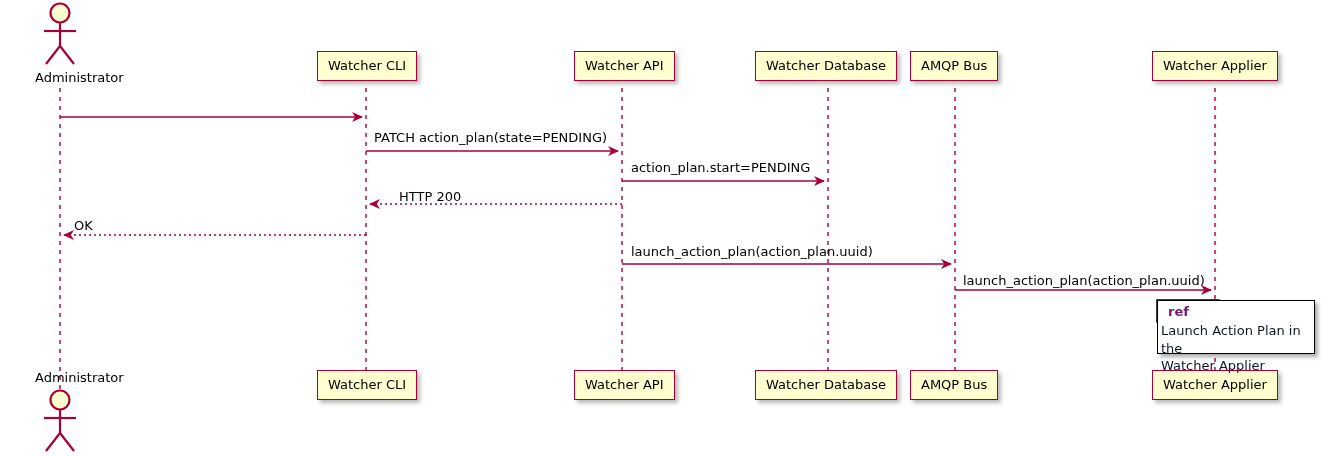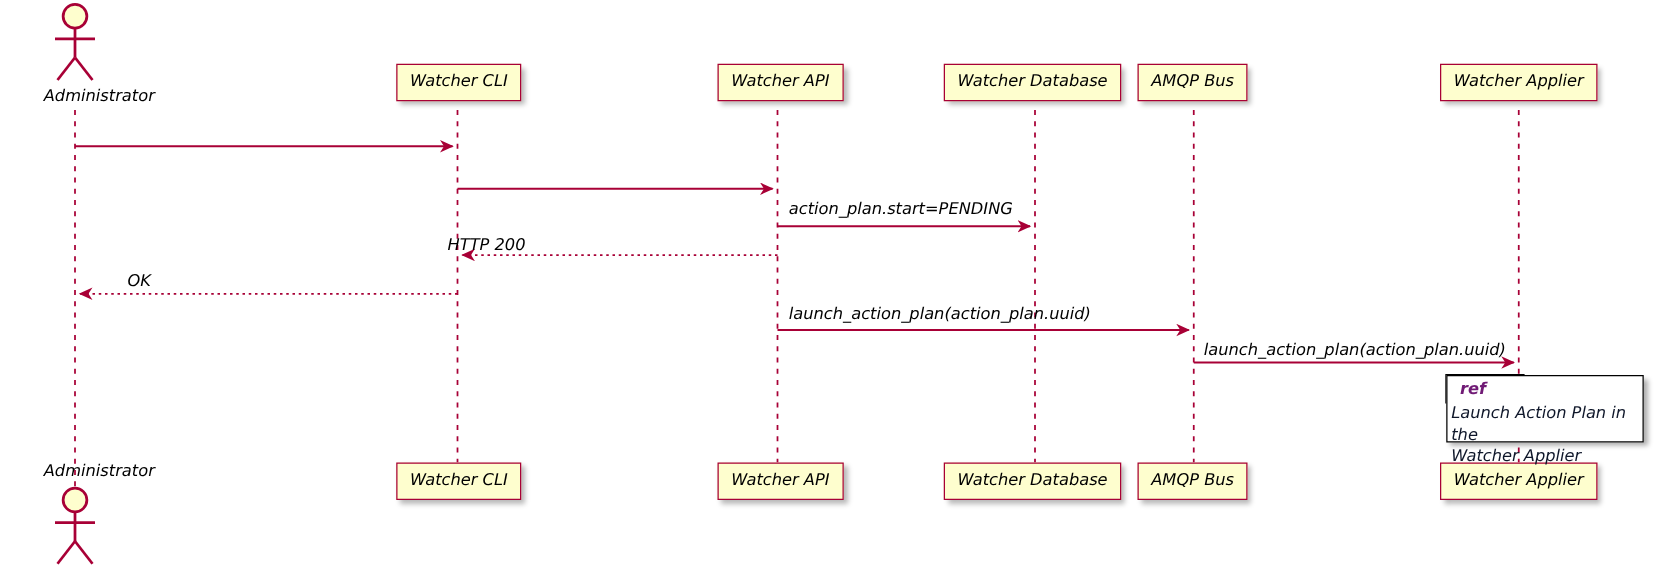--- a/index.html
+++ b/index.html
@@ -10,21 +10,20 @@
   body {
     width: 1330px;
     height: 456px;
     font-family: "DejaVu Sans", sans-serif;
     overflow: hidden;
   }
   #diagram {
     position: relative;
     width: 1330px;
     height: 456px;
-    font-style: italic;
   }
   svg.layer {
     position: absolute;
     top: 0;
     left: 0;
     width: 1330px;
     height: 456px;
   }
   .msg-label {
     position: absolute;
@@ -168,23 +167,24 @@
   <div class="pbox" style="left:910px; top:370px;">
     <span>AMQP Bus</span>
   </div>
   <div class="pbox" style="left:1152px; top:370px;">
     <span>Watcher Applier</span>
   </div>
 
   <div class="actor-label" style="left:8px; top:70px;">Administrator</div>
   <div class="actor-label" style="left:8px; top:370px;">Administrator</div>
 
+  <div class="msg-label" style="left:374px; top:131px;">PATCH action_plan(state=PENDING)</div>
   <div class="msg-label" style="left:631px; top:161px;">action_plan.start=PENDING</div>
-  <div class="msg-label" style="left:358px; top:190px;">HTTP 200</div>
-  <div class="msg-label" style="left:74px; top:219px;margin-left:28px;">OK</div>
+  <div class="msg-label" style="left:399px; top:190px;">HTTP 200</div>
+  <div class="msg-label" style="left:74px; top:219px;">OK</div>
   <div class="msg-label" style="left:631px; top:245px;">launch_action_plan(action_plan.uuid)</div>
   <div class="msg-label" style="left:963px; top:274px;">launch_action_plan(action_plan.uuid)</div>
 
   <div class="refbox" style="left:1157px; top:300px; width:158px; height:54px;"></div>
   <div class="ref-tab-label" style="left:1168px; top:304px;">ref</div>
   <div class="ref-body" style="left:1161px; top:322px; width:156px;">Launch Action Plan in the
 Watcher Applier</div>
 
 </div>
 

